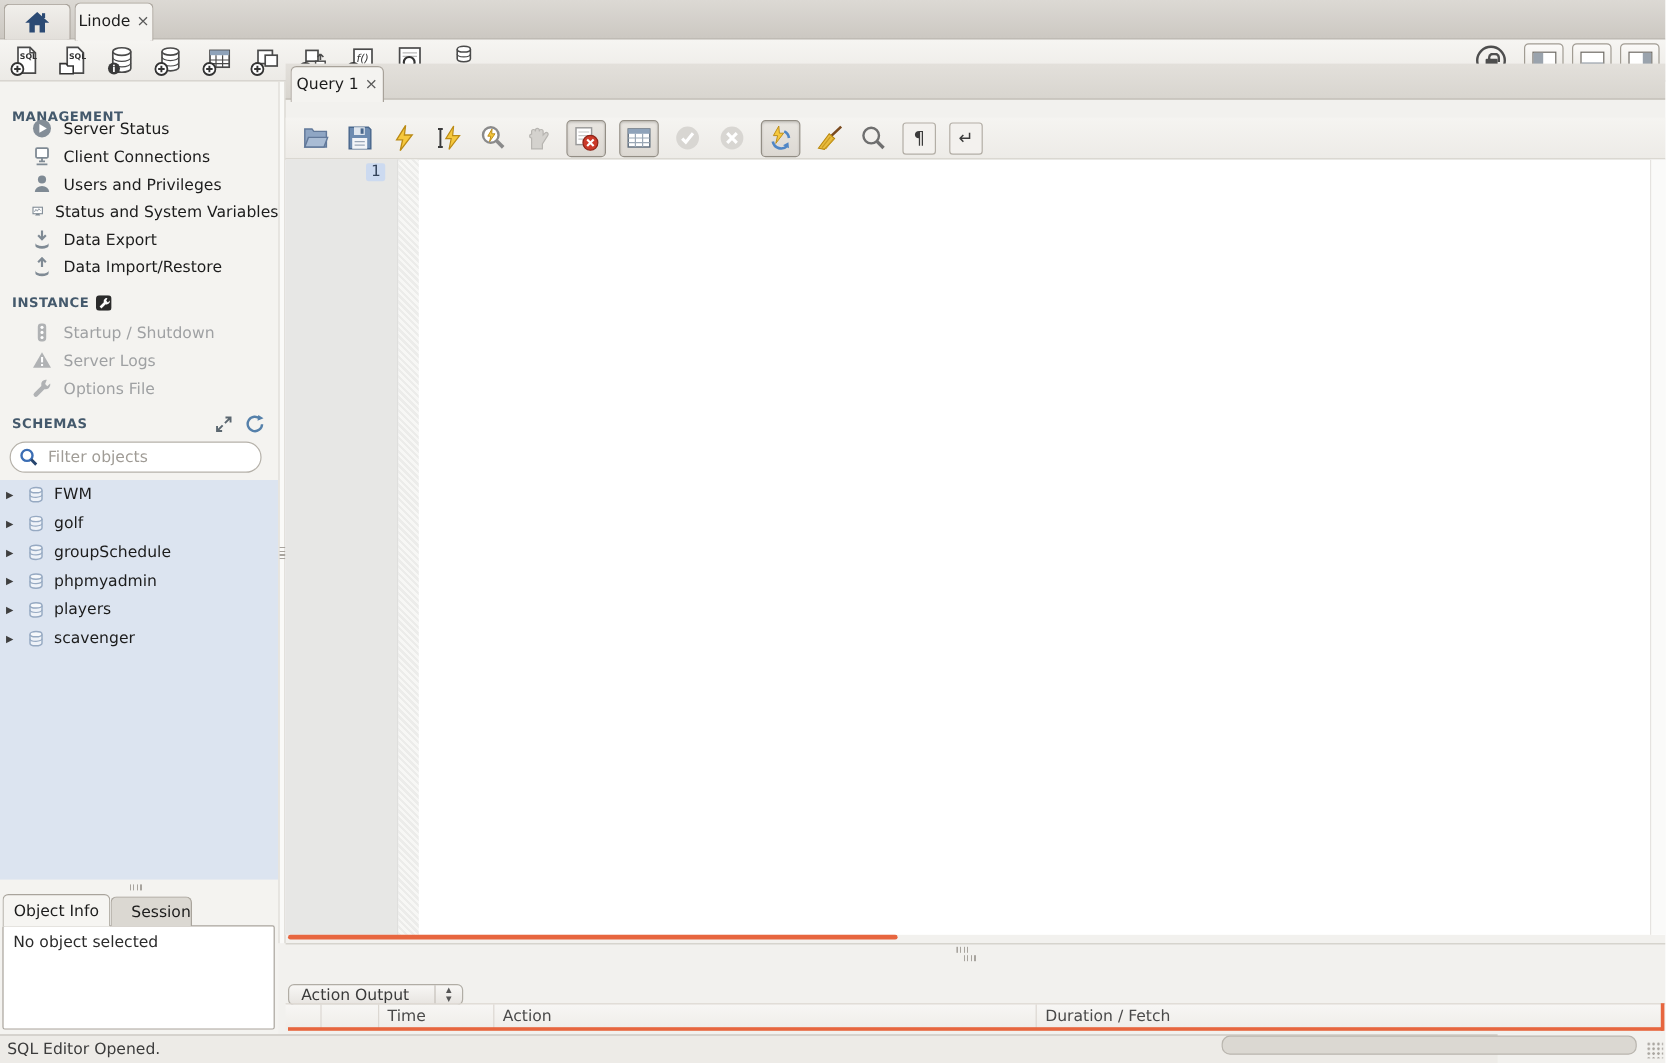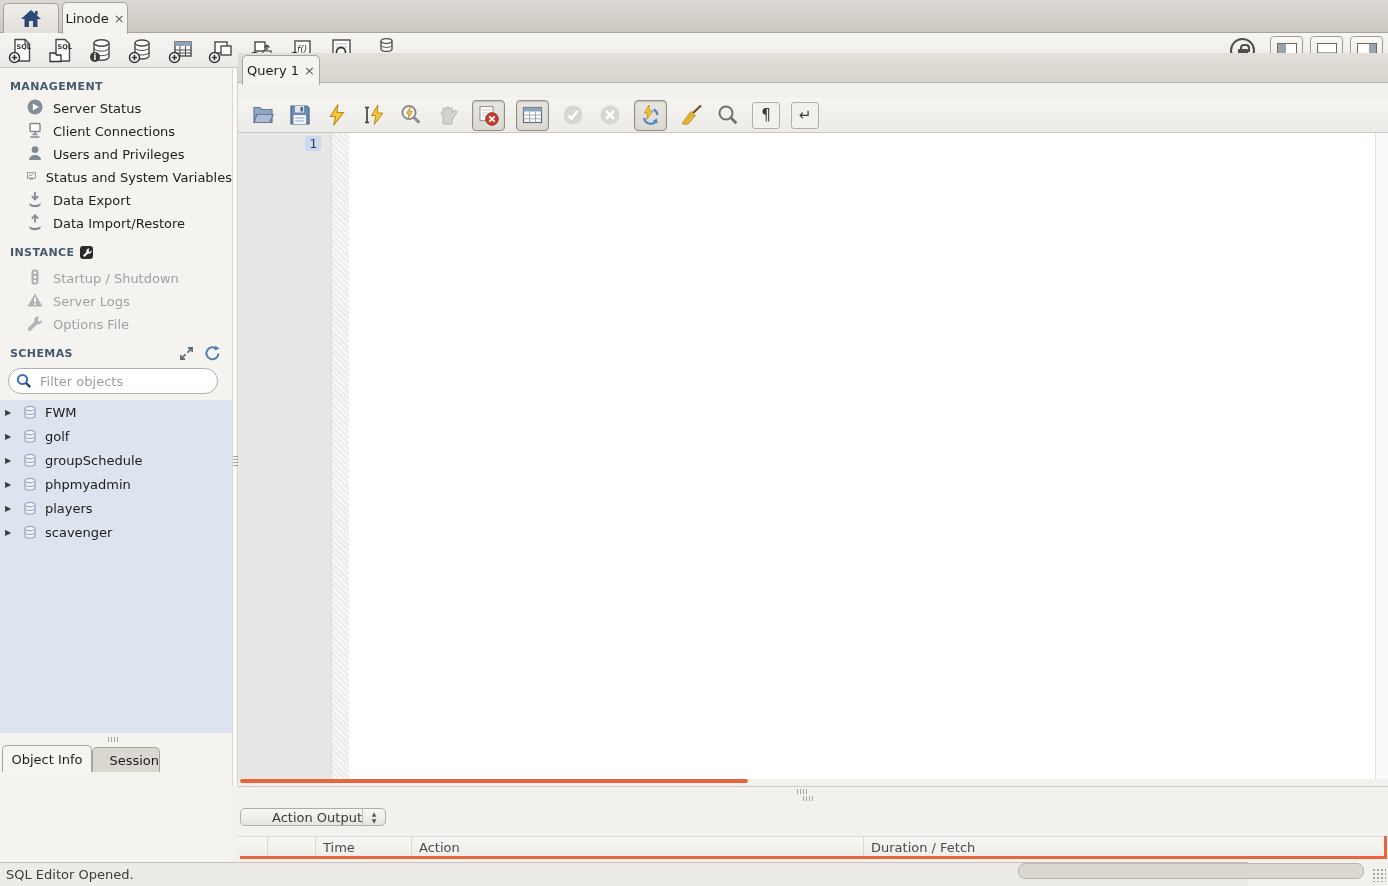--- a/index.html
+++ b/index.html
@@ -52,21 +52,21 @@
   .mini-btn{width:26px;height:25px;border:1px solid #b3aea6;border-radius:3px;background:#f3f1ee;display:flex;align-items:center;justify-content:center;font-size:15px;color:#3b3b3b;}
   .editor{position:absolute;left:238px;top:133px;width:1150px;height:646px;background:#fff;}
   .gutter{position:absolute;left:0;top:0;width:94px;height:646px;background:#e7e7e5;border-right:1px solid #dddddb;box-sizing:border-box;text-align:right;font-family:"DejaVu Sans Mono","Liberation Mono",monospace;font-size:13px;color:#51637a;padding-top:3px;}
   .ln-current{display:inline-block;background:#ccdaf0;border-radius:2px;padding:0 4px;margin-right:10px;color:#33435a;}
   .foldstrip{position:absolute;left:94px;top:0;width:17px;height:646px;background-image:repeating-linear-gradient(45deg,#ececea 0 2px,#f7f7f5 2px 4px);}
   .vscroll{position:absolute;right:0;top:0;width:13px;height:646px;background:#fafaf9;border-left:1px solid #e5e3e0;box-sizing:border-box;}
   .editor-hscroll{position:absolute;left:240px;top:779px;width:508px;height:4px;background:#e7663f;border-radius:2px;}
   .hdivider{position:absolute;left:238px;top:786px;width:1150px;height:1px;background:#cfccc5;}
   
   .output{position:absolute;left:238px;top:800px;width:1150px;height:62px;}
-  .dropdown{position:absolute;left:2px;top:8px;width:146px;height:18px;border:1px solid #b1ada5;border-radius:5px;background:linear-gradient(#f8f7f5,#e7e4e0);display:flex;align-items:center;box-sizing:border-box;text-align:right;}
+  .dropdown{position:absolute;left:2px;top:20px;width:146px;height:18px;border:1px solid #b1ada5;border-radius:5px;background:linear-gradient(#f8f7f5,#e7e4e0);display:flex;align-items:center;box-sizing:border-box;}
   .dropdown .dd-label{flex:1;padding-left:10px;color:#3a3a3a;}
   .dd-spin{width:22px;height:100%;border-left:1px solid #c5c1ba;display:flex;flex-direction:column;align-items:center;justify-content:center;font-size:6px;color:#555;line-height:7px;}
   .out-header{position:absolute;left:0;top:36px;width:1150px;height:22px;background:linear-gradient(#f7f6f4,#efede9);border-top:1px solid #dcd8d2;display:flex;box-sizing:border-box;color:#4a4a4a;}
   .oh-cell{border-right:1px solid #dcd8d2;padding-left:7px;display:flex;align-items:center;white-space:nowrap;overflow:hidden;box-sizing:border-box;}
   .orange-h{position:absolute;left:2px;top:56px;width:1146px;height:3px;background:#e7663f;}
   .orange-v{position:absolute;right:1px;top:36px;width:3px;height:23px;background:#e7663f;}
   
   .statusbar{position:absolute;left:0;top:862px;width:1248px;height:24px;background:#edebe7;border-top:1px solid #c6c2bb;display:flex;align-items:center;padding-left:6px;box-sizing:border-box;color:#3c3c3c;}
   .hthumb{position:absolute;left:1018px;top:863px;width:344px;height:14px;background:#dbd8d2;border:1px solid #b9b5ae;border-radius:7px;}
   .resize-grip{position:absolute;right:2px;top:868px;width:14px;height:14px;background-image:radial-gradient(#a8a49e 1px,transparent 1.2px);background-size:4px 4px;}
@@ -193,21 +193,21 @@
       </div>
       <div class="ptog">
         <div class="pt-rect">
             <div class="pt-fill pt-right"></div>
           </div>
       </div>
     </div>
   </div>
 
   <div class="sidebar">
-    <div class="sec-title" style="top:10px;">
+    <div class="sec-title" style="top:21px;">
       <span>MANAGEMENT</span>
     </div>
 
     <div class="nav-item" style="top:25px;">
       <svg width="18" height="18" viewBox="0 0 18 18">
         <circle cx="9" cy="9" r="7.5" fill="#848e98"></circle>
           <polygon points="6.8,5.4 13,9 6.8,12.6" fill="#fff"></polygon>
       </svg>
       <span class="lbl">Server Status</span>
     </div>
@@ -358,20 +358,23 @@
     </div>
 
     <div class="grip-h" style="position:absolute;left:108px;top:669px;"></div>
 
     <div class="oi-tab" style="left:2px;top:677px;width:88px;">
       <span>Object Info</span>
     </div>
     <div class="oi-tab inactive" style="left:92px;top:679px;width:66px;justify-content:flex-end;">
       <span>Session</span>
     </div>
+    <div class="info-panel">
+      <span>No object selected</span>
+    </div>
   </div>
 
   <div class="vsplit">
     <div class="grip-v" style="position:absolute;left:0px;top:387px;"></div>
   </div>
 
   <div class="query-tabbar">
     <div class="query-tab">
       <span>Query 1</span>
       <span class="close-x">×</span>

